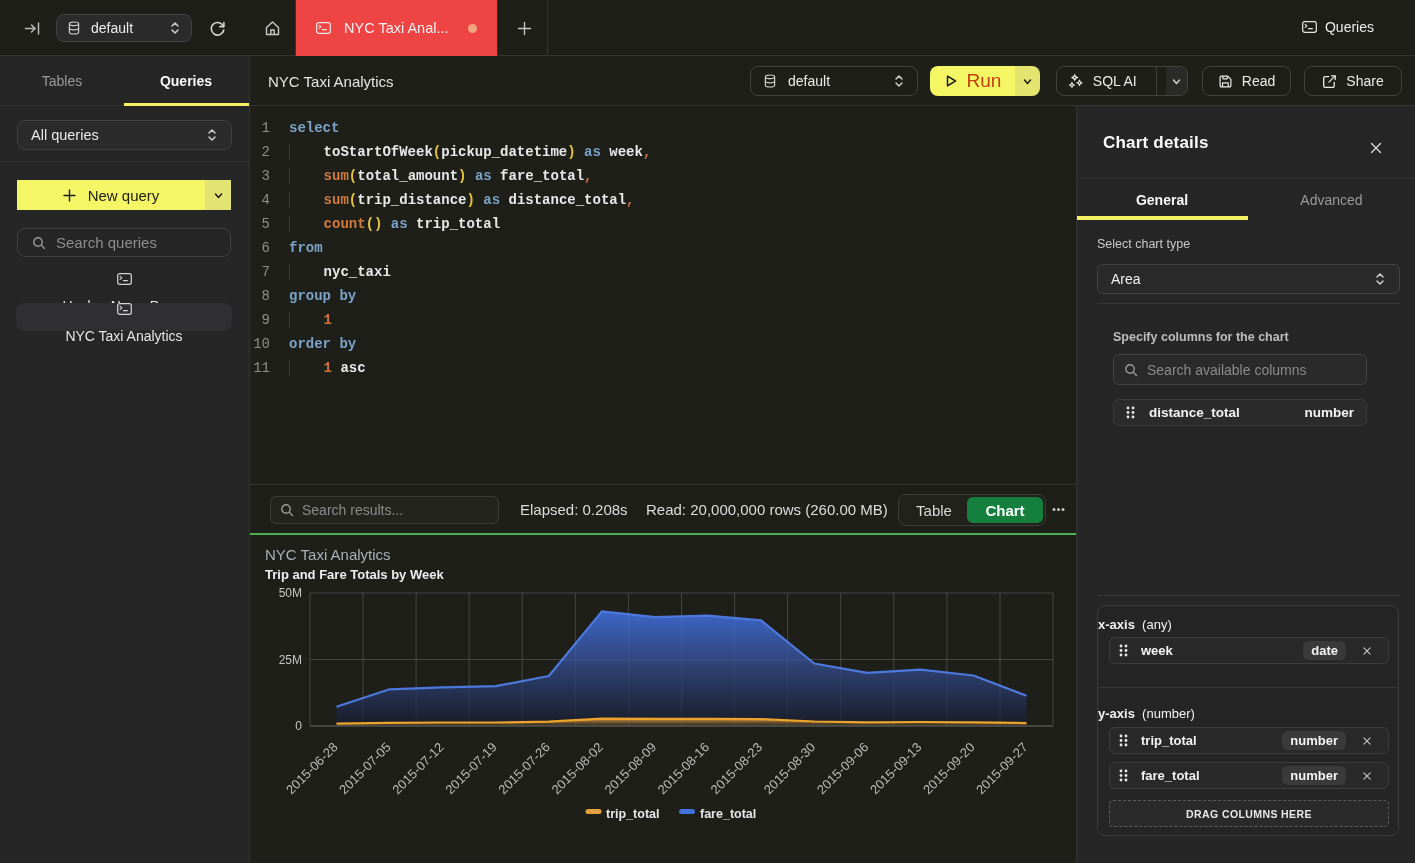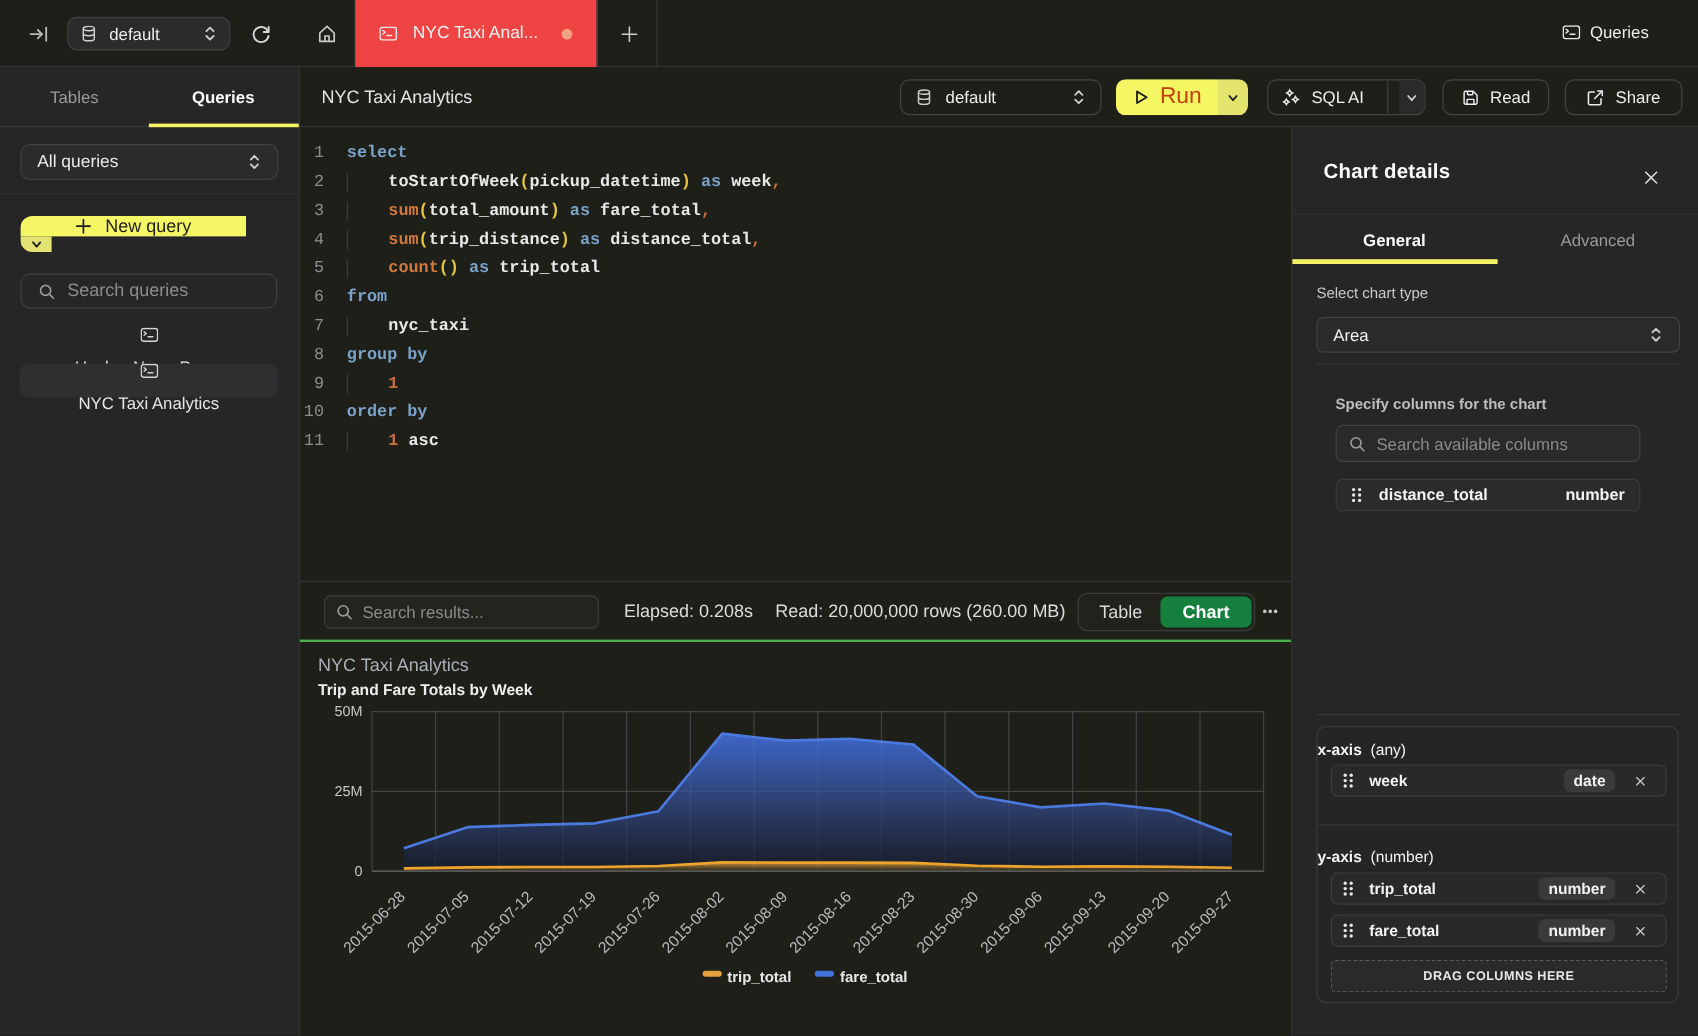--- a/index.html
+++ b/index.html
@@ -17,21 +17,21 @@
 #tabactive .dot{width:9px;height:9px;border-radius:50%;background:#f2a480;margin-right:6px;}
 #tabsep{position:absolute;left:547px;top:0;width:1px;height:56px;background:#32322f;}
 #plus{position:absolute;left:517px;top:21px;width:15px;height:15px;}
 #topqueries{position:absolute;right:41px;top:19px;display:flex;align-items:center;gap:8px;font-size:14px;color:#ececec;}
 
 #sidebar{position:absolute;left:0;top:56px;width:250px;height:807px;background:#262627;border-right:1px solid #343434;}
 #sidetabs{position:absolute;left:0;top:0;width:249px;height:50px;border-bottom:1px solid #343434;}
 #sidetabs .tab{position:absolute;top:0;height:50px;width:124px;display:flex;align-items:center;justify-content:center;font-size:14px;}
 #sideul{position:absolute;left:124px;top:47px;width:125px;height:3px;background:#f5f263;}
 #allq{left:17px;top:64px;width:215px;height:30px;background:#2b2b2c;border:1px solid #404041;border-radius:8px;padding:0 13px;font-size:14.5px;color:#e9e9e9;justify-content:space-between;}
-#newq{position:absolute;left:17px;top:124px;width:214px;height:30px;border-radius:10px;overflow:hidden;display:flex;flex-direction:column;}
+#newq{position:absolute;left:17px;top:124px;width:214px;height:30px;border-radius:0;overflow:hidden;display:flex;}
 #newq .main{width:188px;height:30px;background:#f5f666;color:#222218;display:flex;align-items:center;justify-content:center;font-size:15px;gap:12px;}
 #newq .dd{width:26px;height:30px;background:#e2e372;display:flex;align-items:center;justify-content:center;}
 #sideSearch{left:17px;top:172px;width:214px;height:29px;background:transparent;border:1px solid #404041;border-radius:8px;padding:0 14px;gap:10px;font-size:15px;color:#8d8d8d;}
 .qrow{position:absolute;left:16px;width:216px;height:28px;border-radius:8px;display:flex;align-items:center;padding:0 18px;gap:13px;font-size:14px;color:#e6e6e6;flex-direction:column;}
 
 #mainhead{position:absolute;left:250px;top:56px;width:1165px;height:50px;background:#1f1f1a;border-bottom:1px solid #343432;}
 #mtitle{position:absolute;left:18px;top:17px;font-size:15px;color:#e4e4e4;}
 .hbtn{position:absolute;top:10px;height:30px;background:transparent;border:1px solid #424240;border-radius:8px;display:flex;align-items:center;justify-content:center;gap:9px;font-size:14px;color:#ececec;white-space:nowrap;}
 #hdb{left:500px;width:168px;justify-content:flex-start;padding:0 12px;gap:9px;}
 #hdb .t{flex:1;padding-left:2px;}

